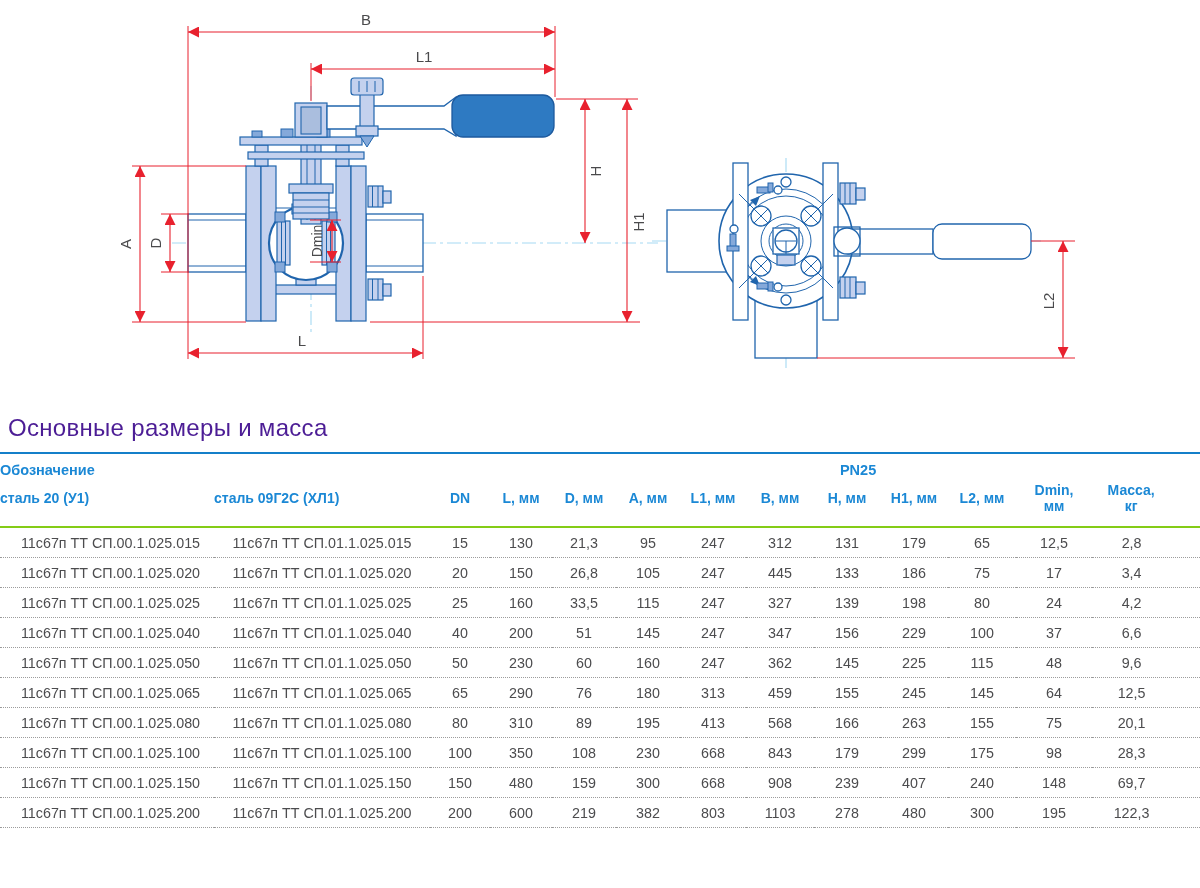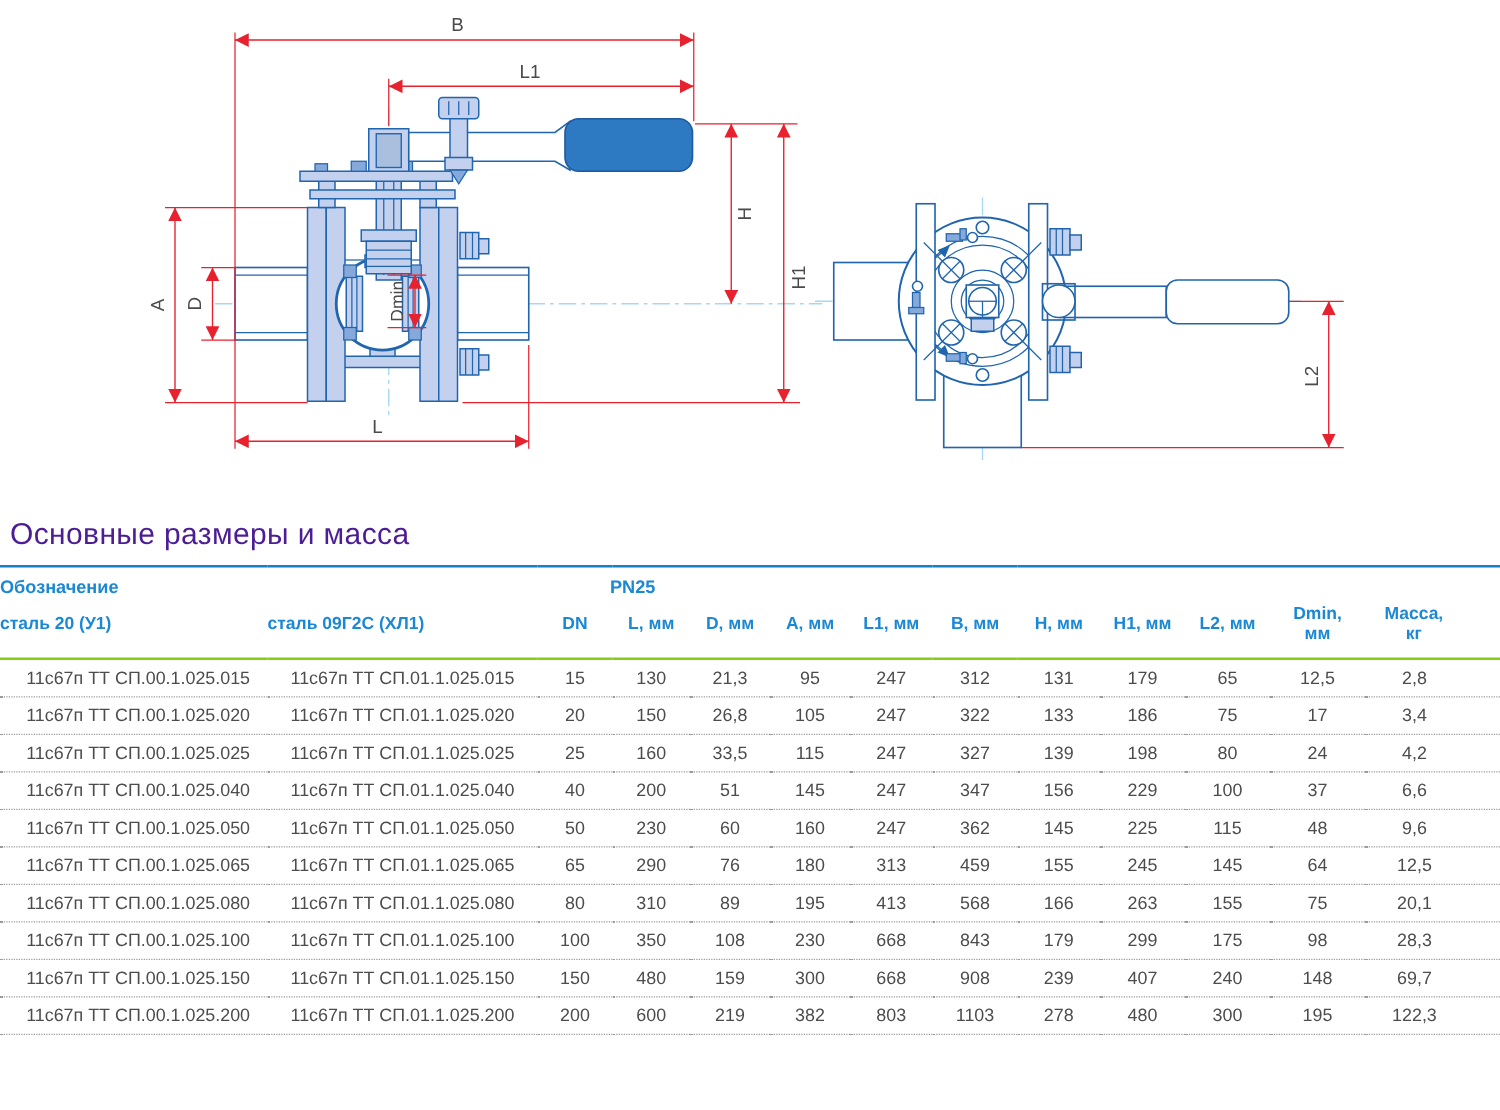--- a/index.html
+++ b/index.html
@@ -24,21 +24,21 @@
   .blu{fill:#2065ad;stroke:none;}
 
   
   .section-title{margin:4px 0 10px 8px;font-size:24px;letter-spacing:.3px;color:#4c1d95;}
 
   
   table.dims{border-collapse:collapse;table-layout:fixed;width:1200px;}
   table.dims thead{border-top:2px solid #147fc9;border-bottom:2px solid #84cc16;}
   table.dims th{color:#1b88d5;font-weight:700;vertical-align:middle;white-space:pre-line;}
   tr.h1row th{padding:8px 0 2px;font-size:14.5px;text-align:left;}
-  tr.h1row th.pn-th{}
+  tr.h1row th.pn-th{text-align:center;}
   tr.h1row .pn{position:relative;left:58px;}
   tr.h2row th{padding:2px 0 12px;font-size:14px;line-height:16px;}
   th.des-h{font-weight:400;text-align:left;}
   th.num-h{text-align:center;}
   table.dims td{font-size:14.3px;color:#4c4c4e;height:27px;border-bottom:1px dotted #9c9c9c;
                 text-align:center;overflow:hidden;white-space:nowrap;}
   td.des{text-align:left;}
   .pad1{padding-left:8px;}
   table.dims th:last-child,table.dims td:last-child{padding-right:30px;}
 </style>
@@ -322,21 +322,21 @@
           <td>2,8</td>
         </tr>
         <tr>
           <td class="des pad1">11с67п ТТ СП.00.1.025.020</td>
           <td class="des">11с67п ТТ СП.01.1.025.020</td>
           <td>20</td>
           <td>150</td>
           <td>26,8</td>
           <td>105</td>
           <td>247</td>
-          <td>322</td>
+          <td>445</td>
           <td>133</td>
           <td>186</td>
           <td>75</td>
           <td>17</td>
           <td>3,4</td>
         </tr>
         <tr>
           <td class="des pad1">11с67п ТТ СП.00.1.025.025</td>
           <td class="des">11с67п ТТ СП.01.1.025.025</td>
           <td>25</td>

